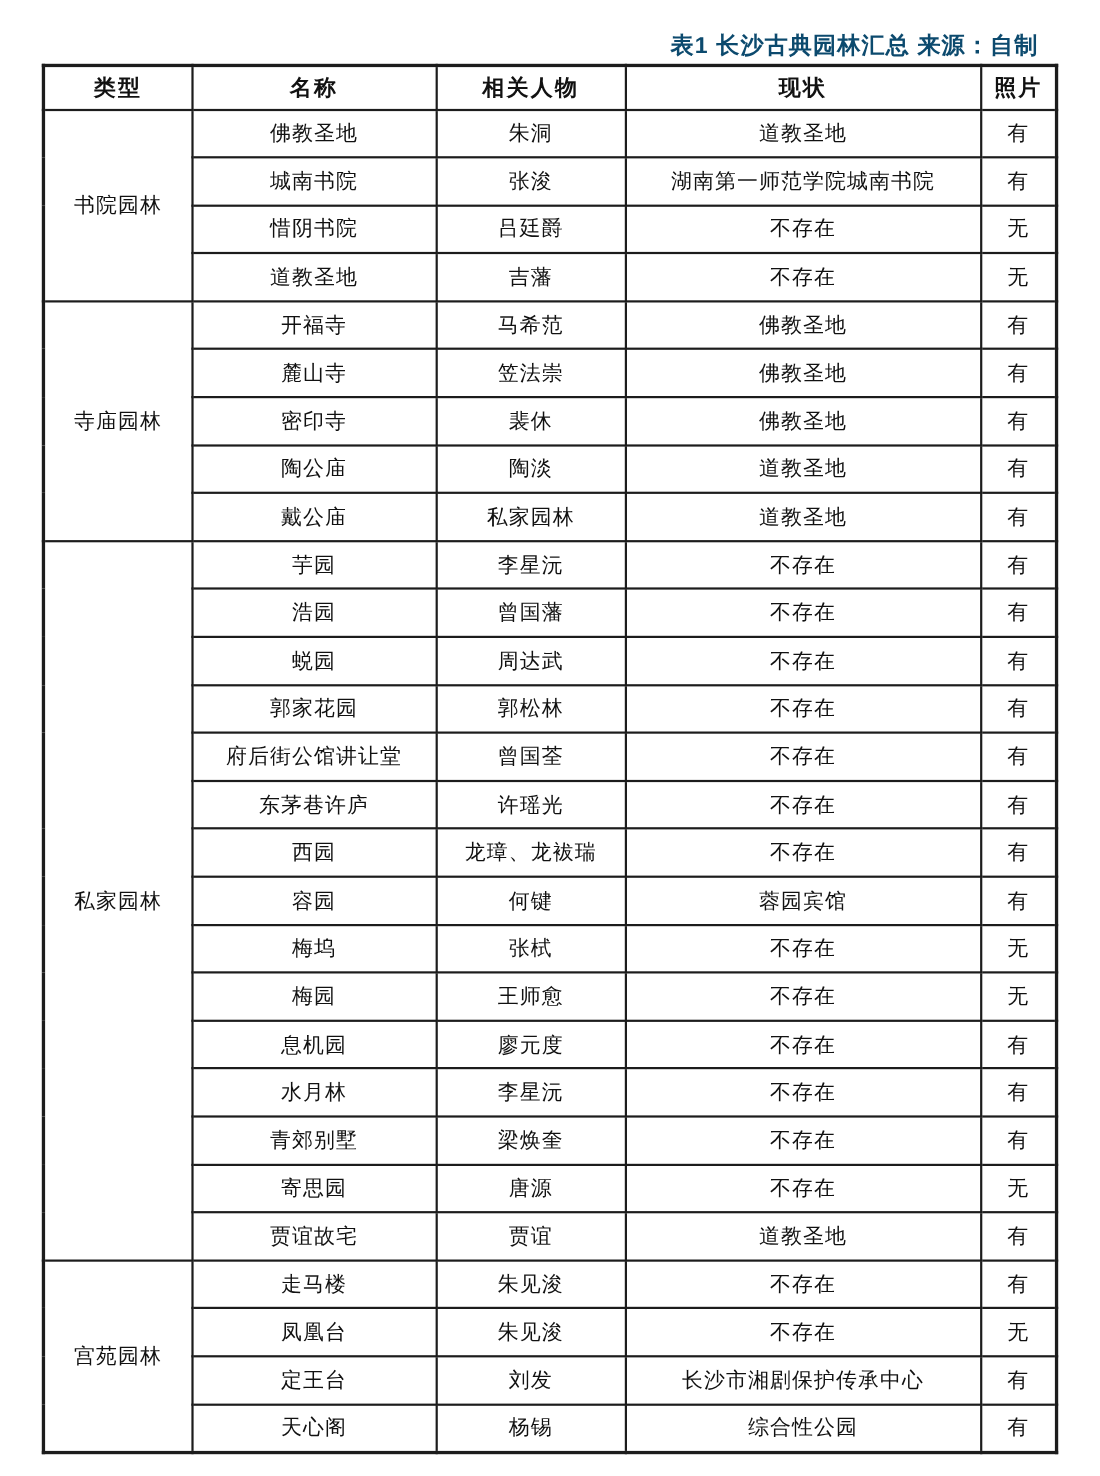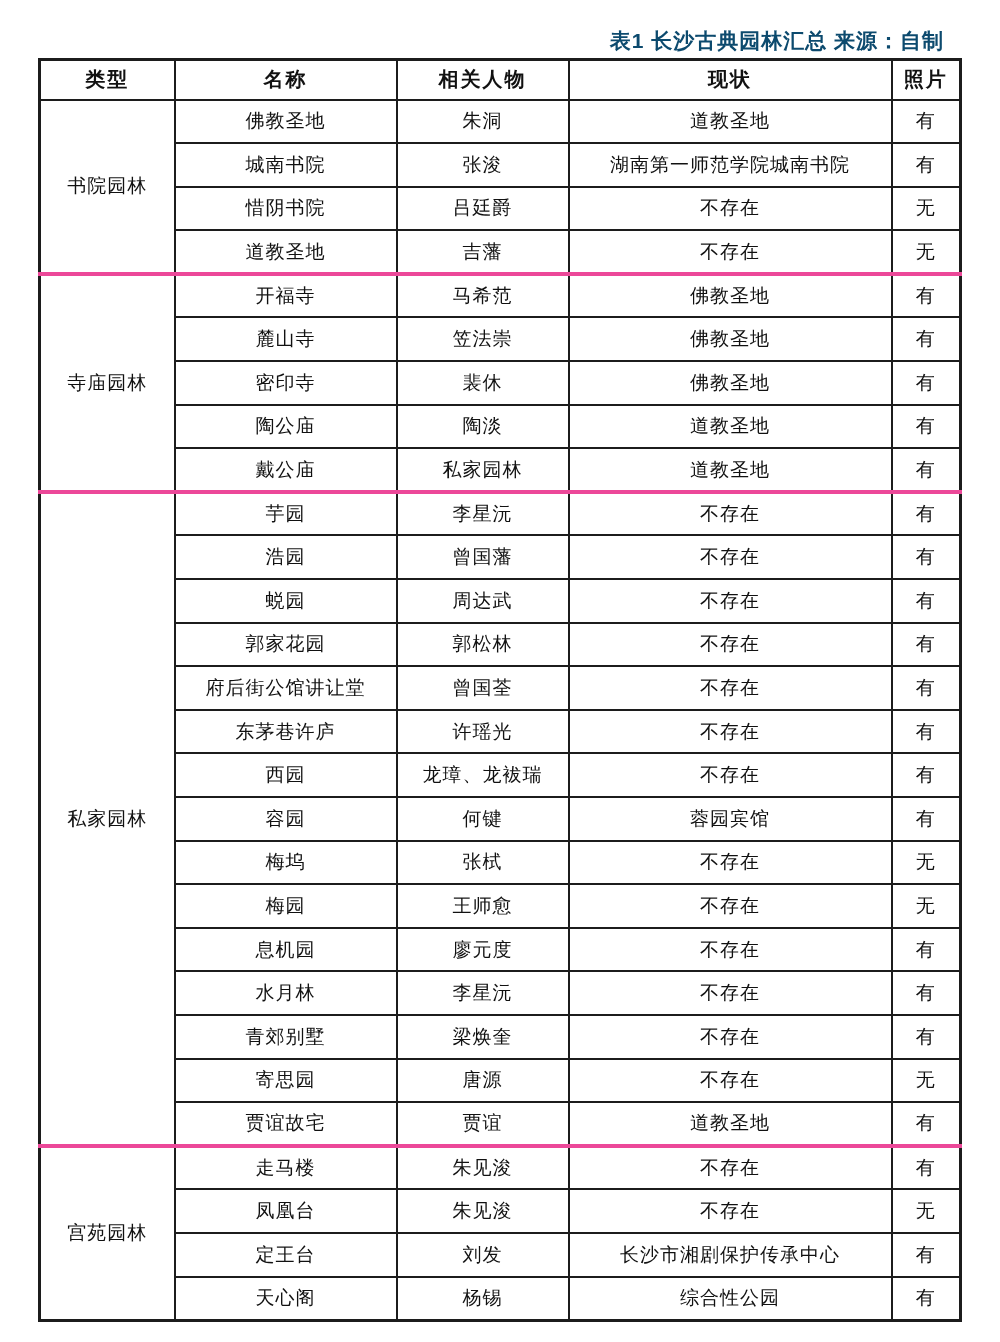--- a/index.html
+++ b/index.html
@@ -48,21 +48,21 @@
     height: 43.6px;
     font-size: 19px;
     font-family: "DejaVu Serif", "Liberation Serif", serif;
     letter-spacing: 1px;
   }
   td.type-cell {
     letter-spacing: 1px;
     text-align: center;
   }
   tr.group-start td {
-    border-top: 4px solid #ec4899;
+    border-top: 1px solid #ec4899;
   }
 </style>
 </head>
 <body>
 
 <div class="doc-title">表1 长沙古典园林汇总 来源：自制</div>
 
 <table class="gardens">
   <colgroup>
     <col style="width:135px">

